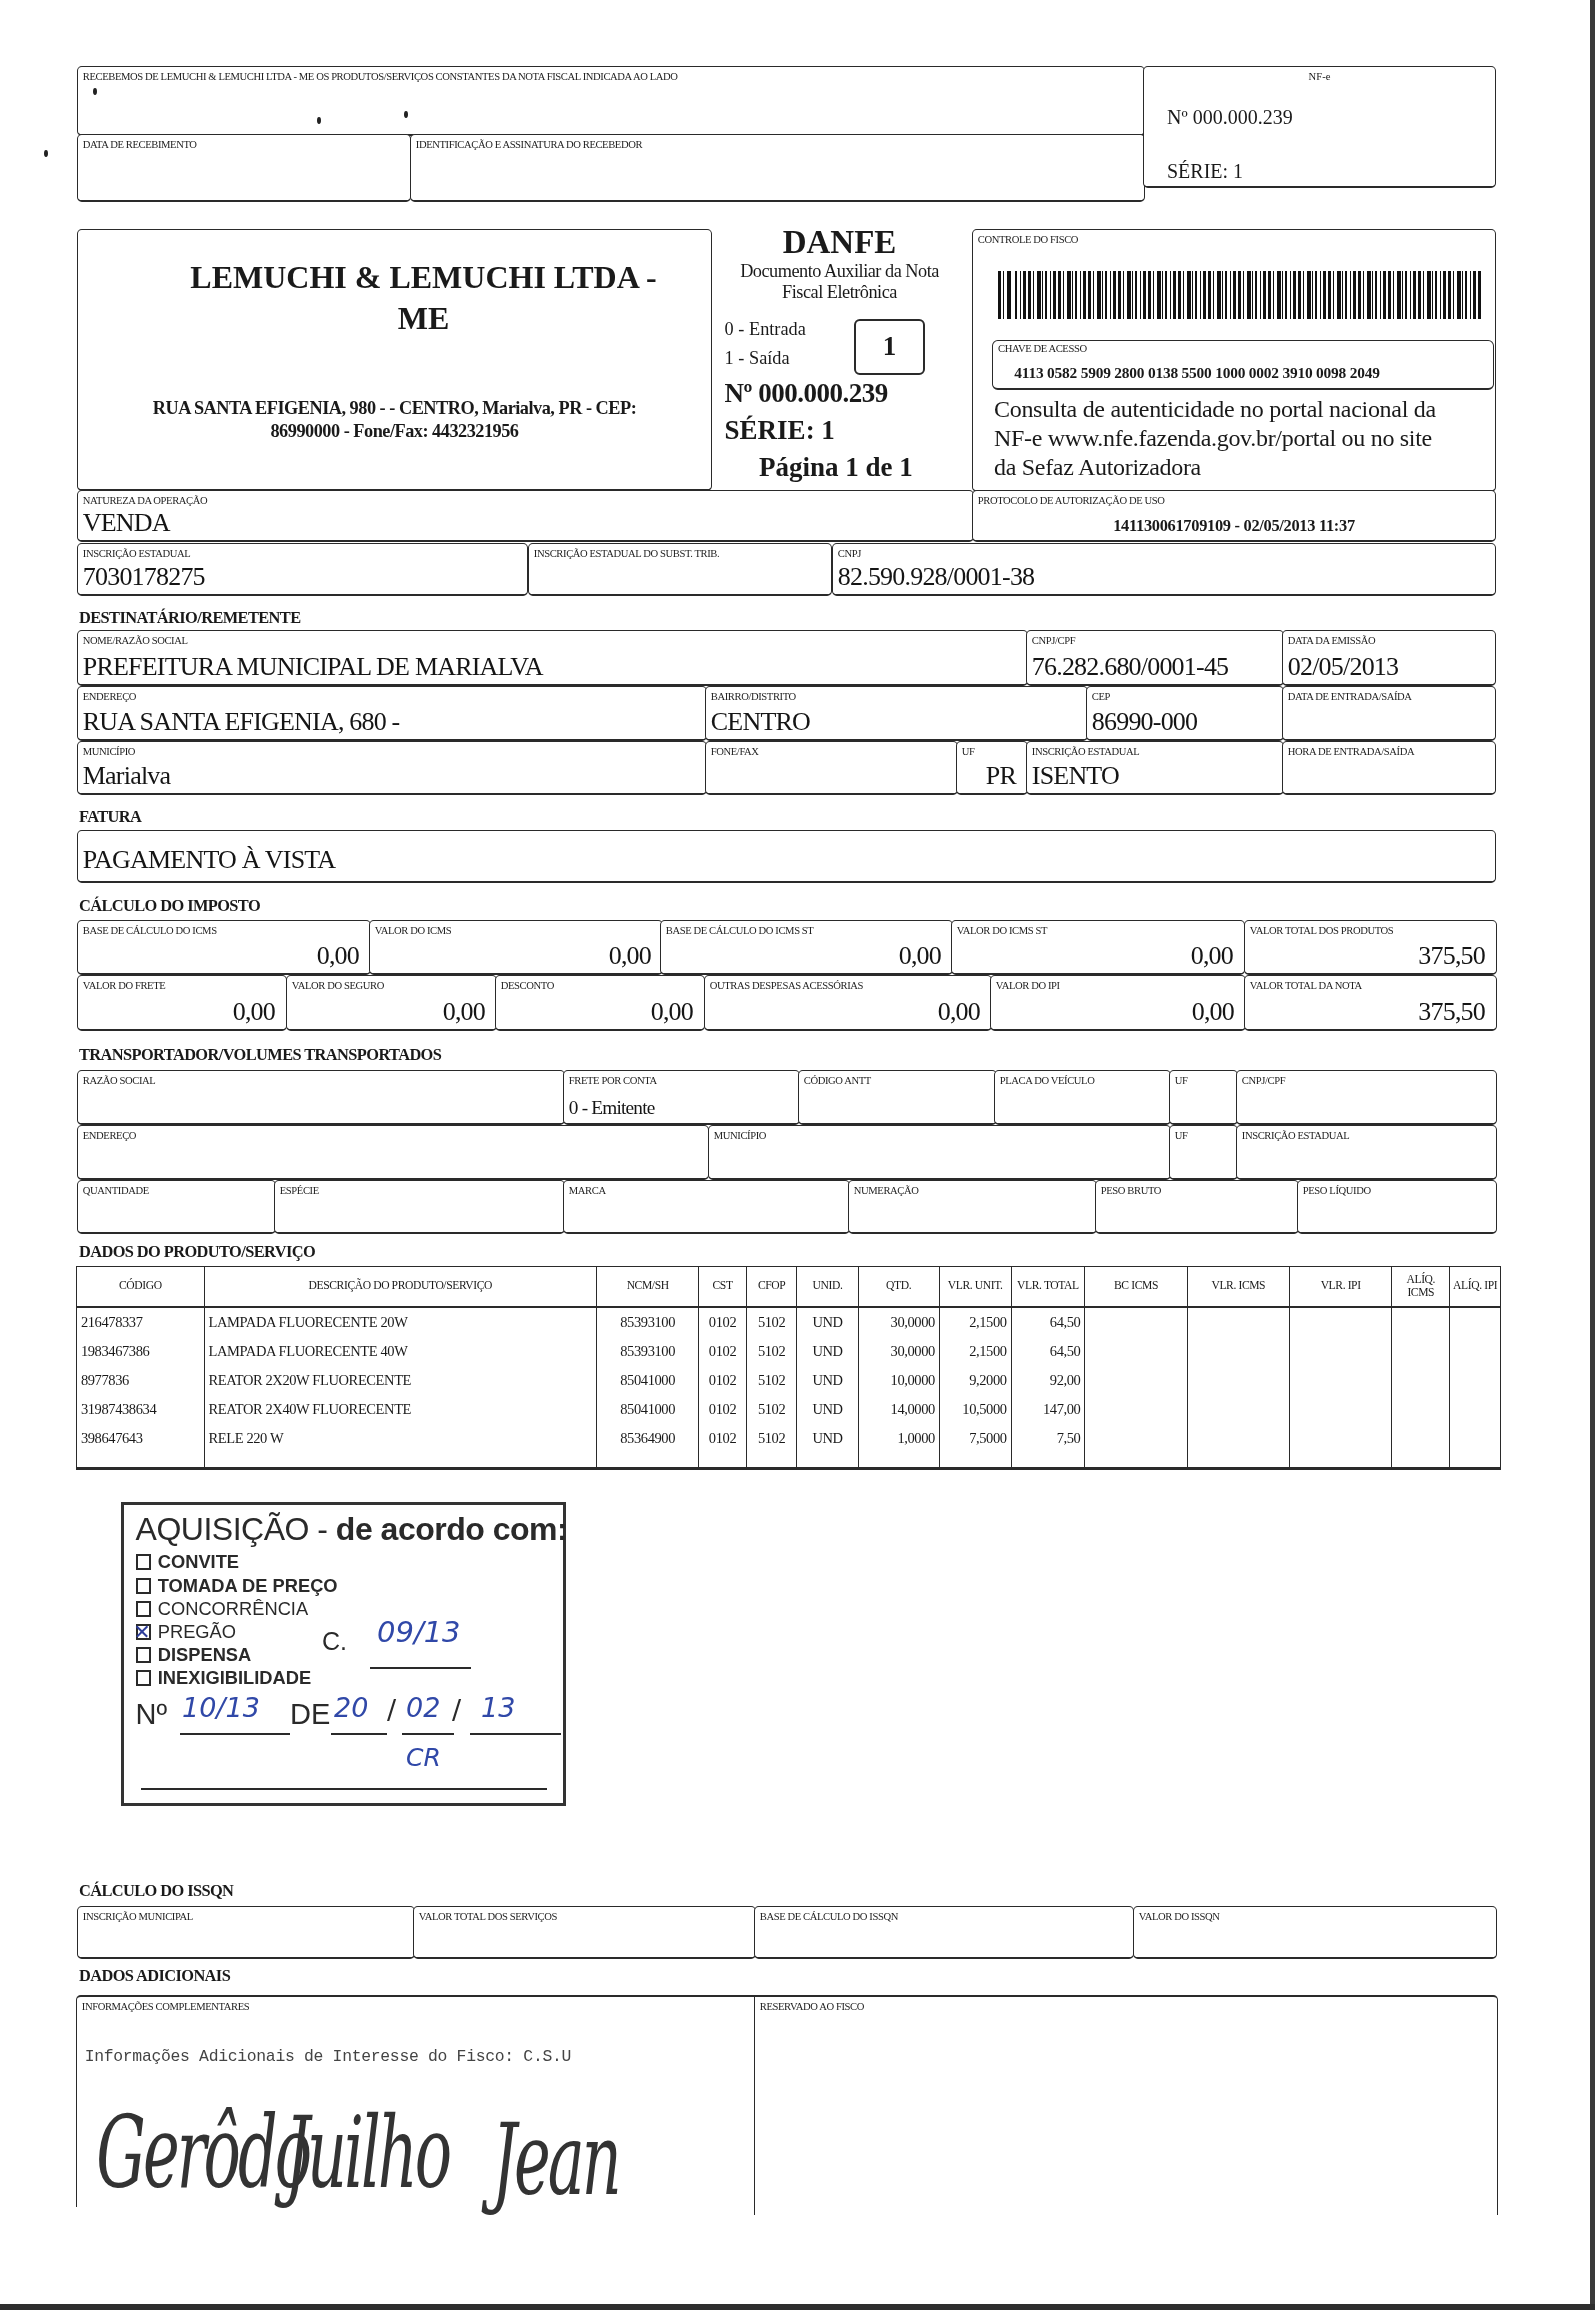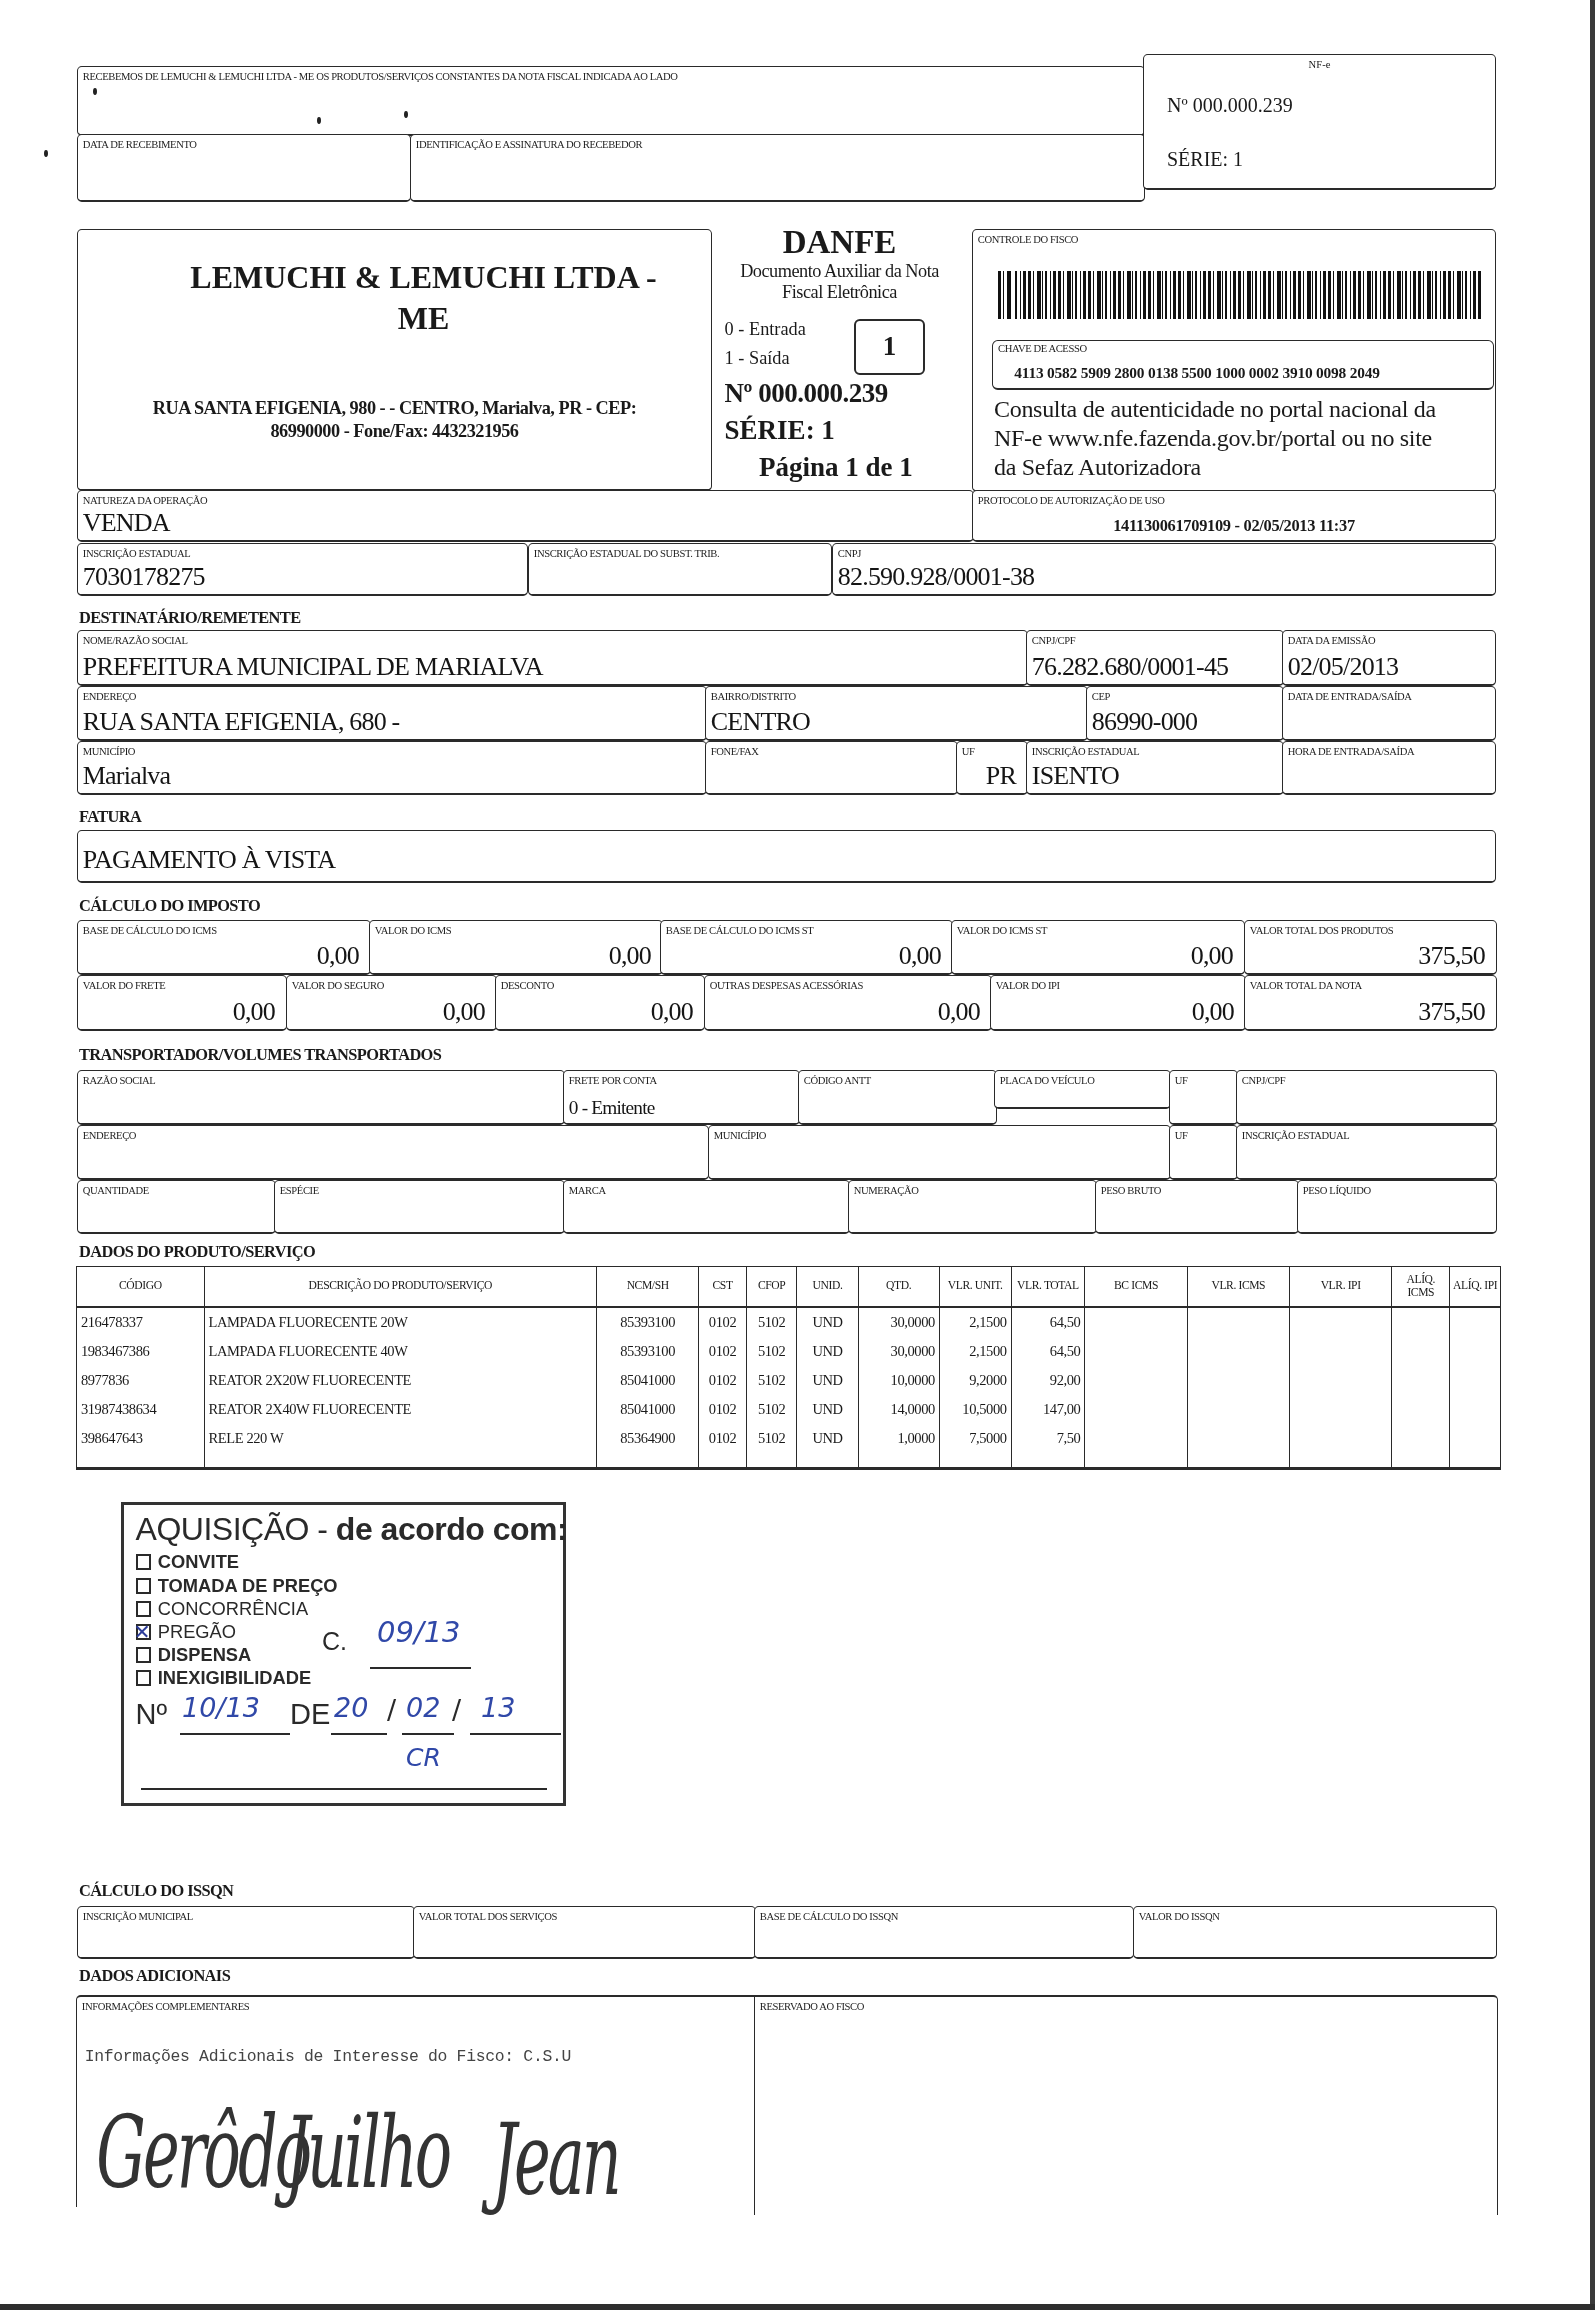--- a/index.html
+++ b/index.html
@@ -81,21 +81,21 @@
   <span class="mark" style="left:239px;top:50px;"></span>
   <span class="mark" style="left:326px;top:44px;"></span>
 </div>
 <div class="box" style="left:77px;top:134px;width:334px;height:68px;">
   <span class="lbl">DATA DE RECEBIMENTO</span>
 </div>
 <div class="box" style="left:410px;top:134px;width:735px;height:68px;">
   <span class="lbl">IDENTIFICAÇÃO E ASSINATURA DO RECEBEDOR</span>
 </div>
 <div class="mark" style="left:44px;top:150px;"></div>
-<div class="box" style="left:1143px;top:54px;width:353px;height:136px;">
+<div class="box" style="left:1143px;top:66px;width:353px;height:122px;">
   <div style="position:absolute;left:0;width:100%;top:3.9px;text-align:center;font-size:10.6px;">NF-e</div>
   <div style="position:absolute;left:23px;top:39px;font-size:20px;">Nº 000.000.239</div>
   <div style="position:absolute;left:23px;top:93px;font-size:20px;">SÉRIE: 1</div>
 </div>
 
 <div class="box" style="left:77px;top:229px;width:635px;height:262px;">
   <div class="company bold" style="top:29px;font-size:32px;padding-left:58px;box-sizing:border-box;">LEMUCHI &amp; LEMUCHI LTDA -</div>
   <div class="company bold" style="top:70px;font-size:32px;padding-left:58px;box-sizing:border-box;">ME</div>
   <div class="company bold" style="top:168px;font-size:18.3px;letter-spacing:-0.5px;">RUA SANTA EFIGENIA, 980 - - CENTRO, Marialva, PR - CEP:</div>
   <div class="company bold" style="top:191px;font-size:18.3px;letter-spacing:-0.5px;">86990000 - Fone/Fax: 4432321956</div>
@@ -252,21 +252,21 @@
 <div class="box" style="left:77px;top:1070px;width:488px;height:55px;">
   <span class="lbl">RAZÃO SOCIAL</span>
 </div>
 <div class="box" style="left:563px;top:1070px;width:237px;height:55px;">
   <span class="lbl">FRETE POR CONTA</span>
   <span class="val" style="font-size:19.3px;bottom:3.9px;">0 - Emitente</span>
 </div>
 <div class="box" style="left:798px;top:1070px;width:199px;height:55px;">
   <span class="lbl">CÓDIGO ANTT</span>
 </div>
-<div class="box" style="left:994px;top:1070px;width:177px;height:39px;">
+<div class="box" style="left:994px;top:1070px;width:177px;height:55px;">
   <span class="lbl">PLACA DO VEÍCULO</span>
 </div>
 <div class="box" style="left:1169px;top:1070px;width:69px;height:55px;">
   <span class="lbl">UF</span>
 </div>
 <div class="box" style="left:1236px;top:1070px;width:261px;height:55px;">
   <span class="lbl">CNPJ/CPF</span>
 </div>
 
 <div class="box" style="left:77px;top:1125px;width:632px;height:55px;">

